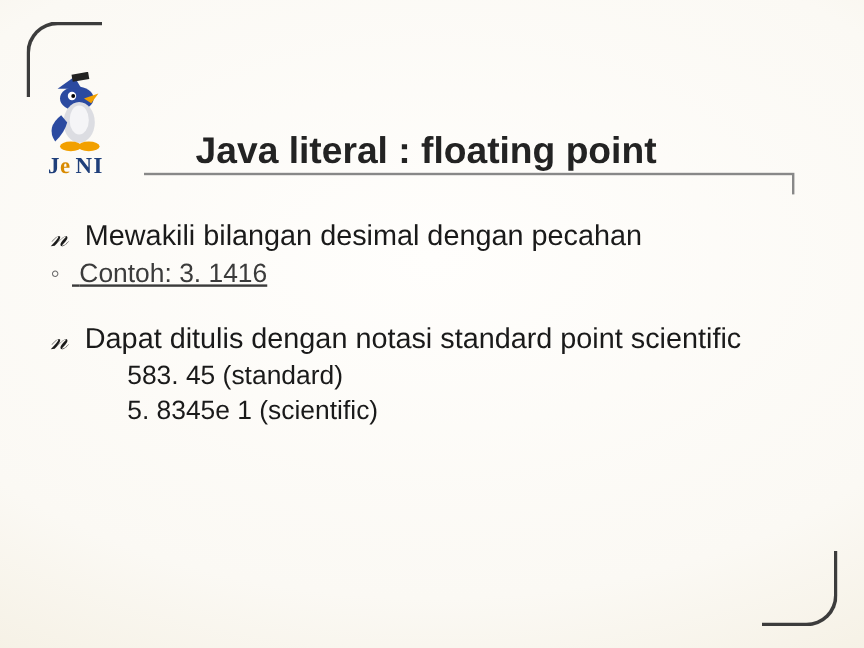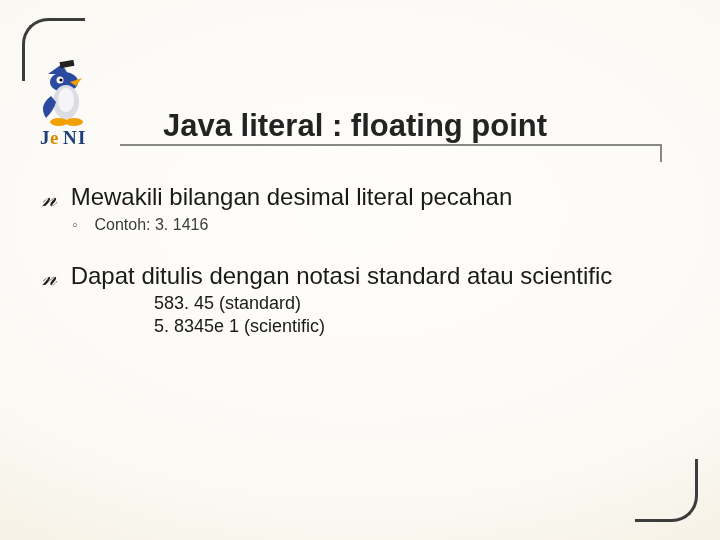--- a/index.html
+++ b/index.html
@@ -38,23 +38,23 @@
   .body{
     position:absolute;left:42px;top:182px;right:50px;
     color:#1a1a1a;font-size:24px;line-height:1.22;
   }
   .item{margin-bottom:10px;}
   .swash{
     display:inline-block;width:22px;font-family:Georgia,'Times New Roman',serif;
     font-style:italic;font-size:24px;vertical-align:top;position:relative;top:2px;
   }
   .item-text{display:inline;}
-  .sub{margin-left:30px;margin-top:4px;font-size:16px;color:#3b3b3b;}
+  .sub{margin-top:4px;font-size:22px;color:#3b3b3b;text-decoration:underline;}
   .sub-mark{display:inline-block;width:18px;color:#6a6a6a;}
-  .examples{margin-left:112px;font-size:18px;line-height:1.28;margin-top:2px;}
+  .examples{margin-left:64px;font-size:22px;line-height:1.28;margin-top:2px;}
 </style>
 </head>
 <body>
 <div class="slide">
 
   <div class="corner-tl"></div>
   <div class="corner-br"></div>
 
   <div class="logo">
     <svg viewBox="0 0 78 90" width="78" height="90">
@@ -76,32 +76,32 @@
     </svg>
   </div>
 
   <div class="title">Java literal : floating point</div>
   <div class="title-underline"></div>
 
   <div class="body">
 
     <div class="item">
       <span class="swash">𝓃</span>
-      <span class="item-text">Mewakili bilangan desimal literal pecahan</span>
+      <span class="item-text">Mewakili bilangan desimal dengan pecahan</span>
       <div class="sub">
         <span class="sub-mark">◦</span>
         <span>Contoh: 3. 1416</span>
       </div>
     </div>
 
     <div style="height:16px"></div>
 
     <div class="item">
       <span class="swash">𝓃</span>
-      <span class="item-text">Dapat ditulis dengan notasi standard atau scientific</span>
+      <span class="item-text">Dapat ditulis dengan notasi standard point scientific</span>
       <div class="examples">
         <div>583. 45 (standard)</div>
         <div>5. 8345e 1 (scientific)</div>
       </div>
     </div>
 
   </div>
 </div>
 
 </body></html>

